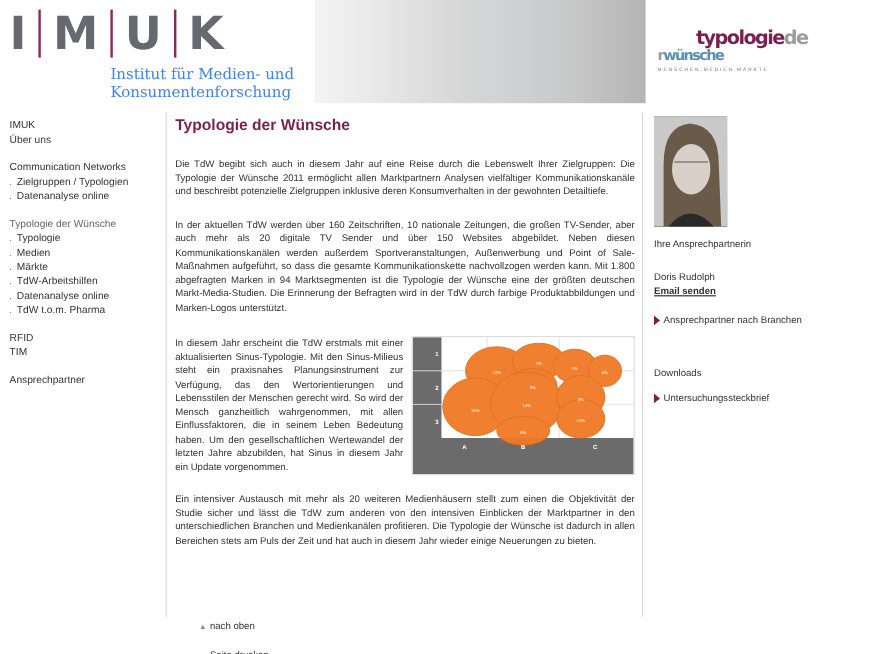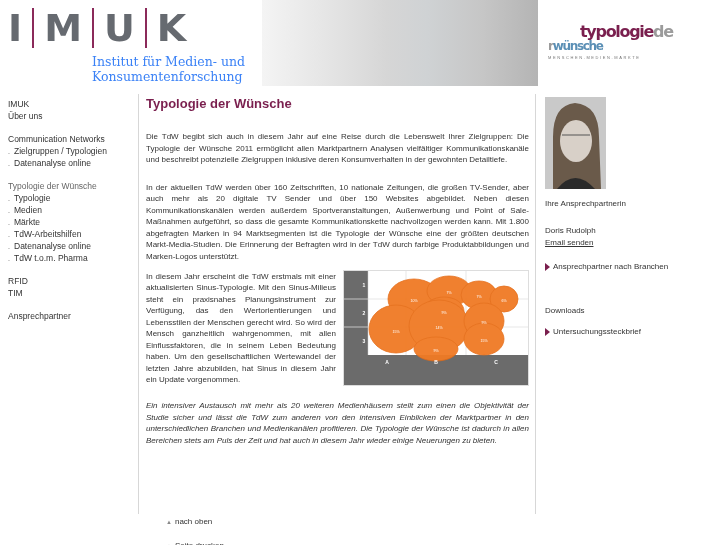--- a/index.html
+++ b/index.html
@@ -28,35 +28,35 @@
   .nav-gap { height:11px; }
   .nav-item.muted { color:#666; }
 
   .main { position:absolute; left:138px; top:94px; width:396px; height:420px; border-left:1px solid #d7d7d7; border-right:1px solid #d7d7d7; }
   .main-inner { padding:0 6px 0 7px; }
   .title { font-weight:bold; color:#7a1f4e; font-size:13px; margin-top:2px; line-height:16px; }
   .subtitle { font-weight:bold; color:#555; font-size:7.6px; margin-top:10px; line-height:10px; }
   p { margin:0; font-size:8px; line-height:11.5px; color:#333; text-align:justify; }
   .p1 { margin-top:19px; }
   .p2 { margin-top:16px; }
-  .p3wrap { margin-top:8px; display:flex;align-items:center; }
+  .p3wrap { margin-top:18px; display:flex; }
   .p3 { width:198px; }
   .chart { margin-left:7px; margin-top:0px; width:184px; height:114px; position:relative; background:#fff; border:1px solid #ddd; }
-  .p4 { margin-top:14px;font-style:italic; }
+  .p4 { margin-top:14px; }
 
   .footlinks { position:absolute; left:166px; top:516px; font-size:8px; color:#333; }
   .footlinks div { line-height:12px; height:12px; cursor:pointer; }
   .footlinks .tri { font-size:6px; color:#888; margin-right:3px; }
   .footlinks .second { margin-top:12px; }
 
   .rightcol { position:absolute; left:545px; top:97px; width:180px; font-size:8px; color:#333; }
   .photo { width:61px; height:92px; background:linear-gradient(180deg,#8a8a8a,#4a4a4a); position:relative; overflow:hidden; }
   .rc-label { margin-top:9px; line-height:11px; }
   .contact { margin-top:16px; line-height:12px; }
-  .contact .email { text-decoration:underline; cursor:pointer; }
+  .contact .email { text-decoration:underline; cursor:pointer;font-weight:bold; }
   .arrow-link { margin-top:10px; line-height:12px; display:flex; align-items:center; cursor:pointer; }
   .arrow-icon { width:0; height:0; border-top:4px solid transparent; border-bottom:4px solid transparent; border-left:5px solid #7a1f4e; margin-right:3px; }
   .downloads { margin-top:32px; line-height:12px; }
   .dl-link { margin-top:9px; }
 </style>
 </head>
 <body>
 
 <div class="header">
   <div class="logo-imuk">

